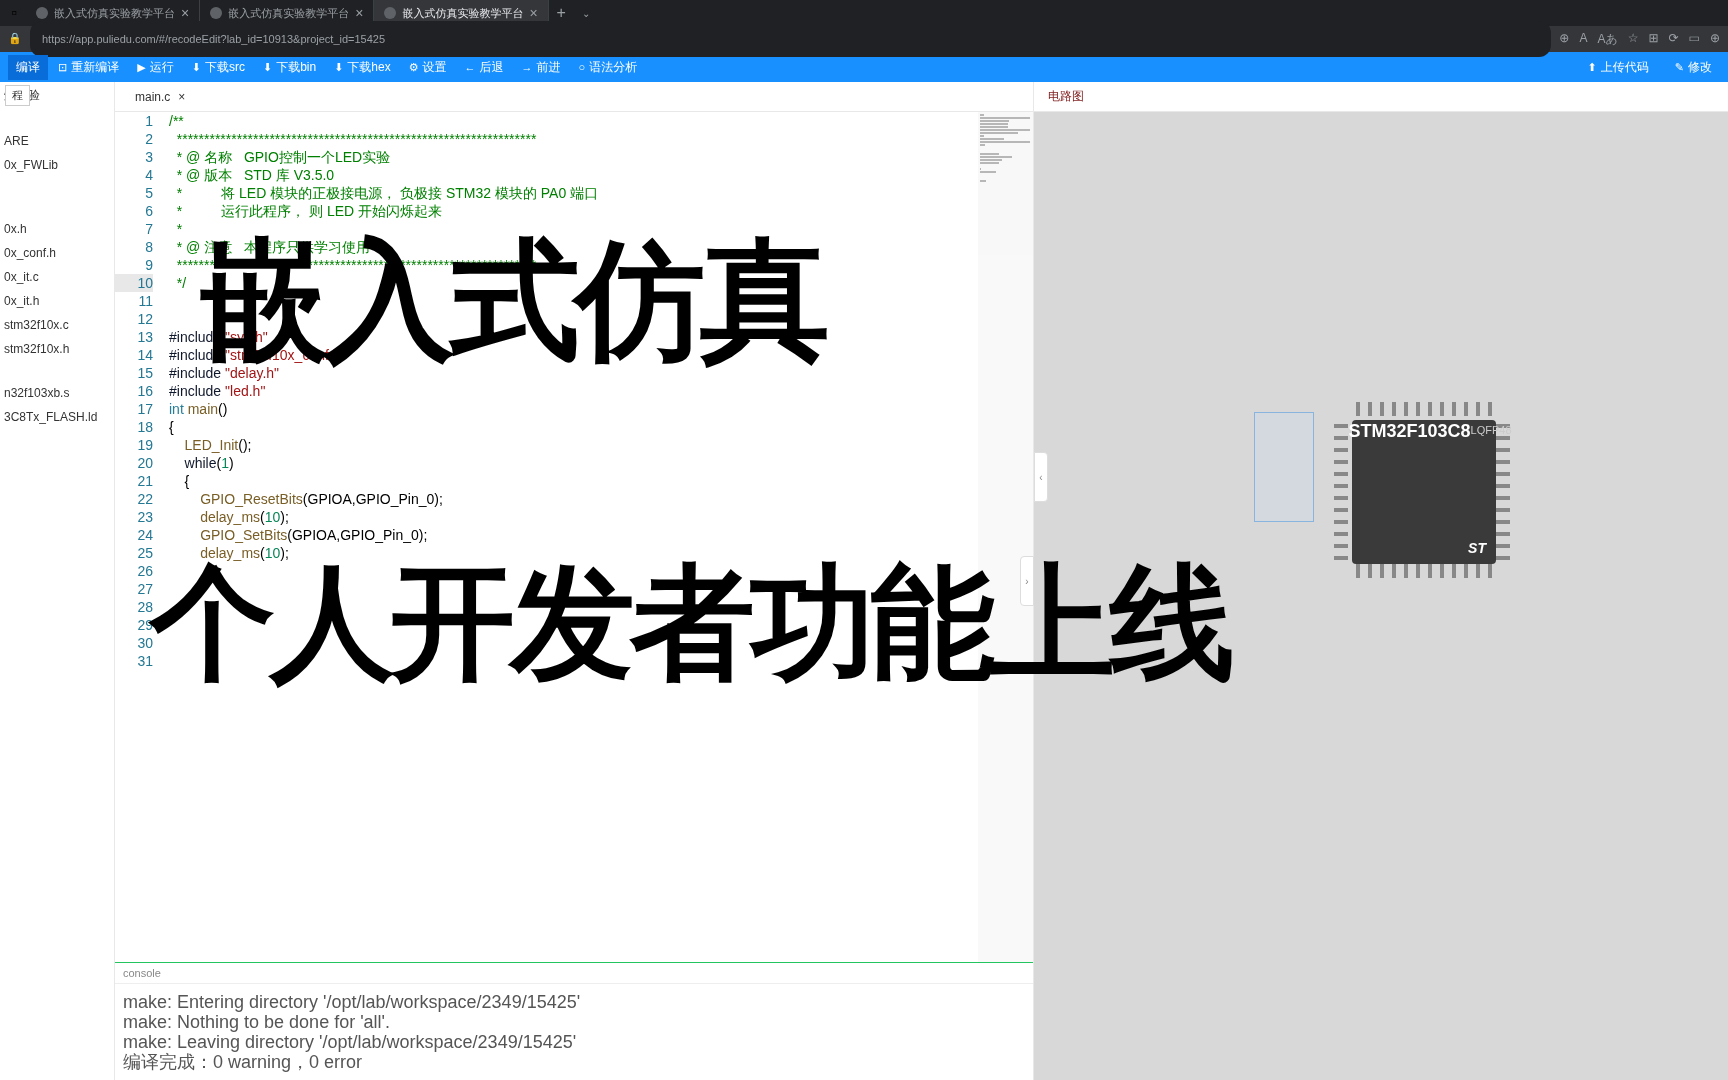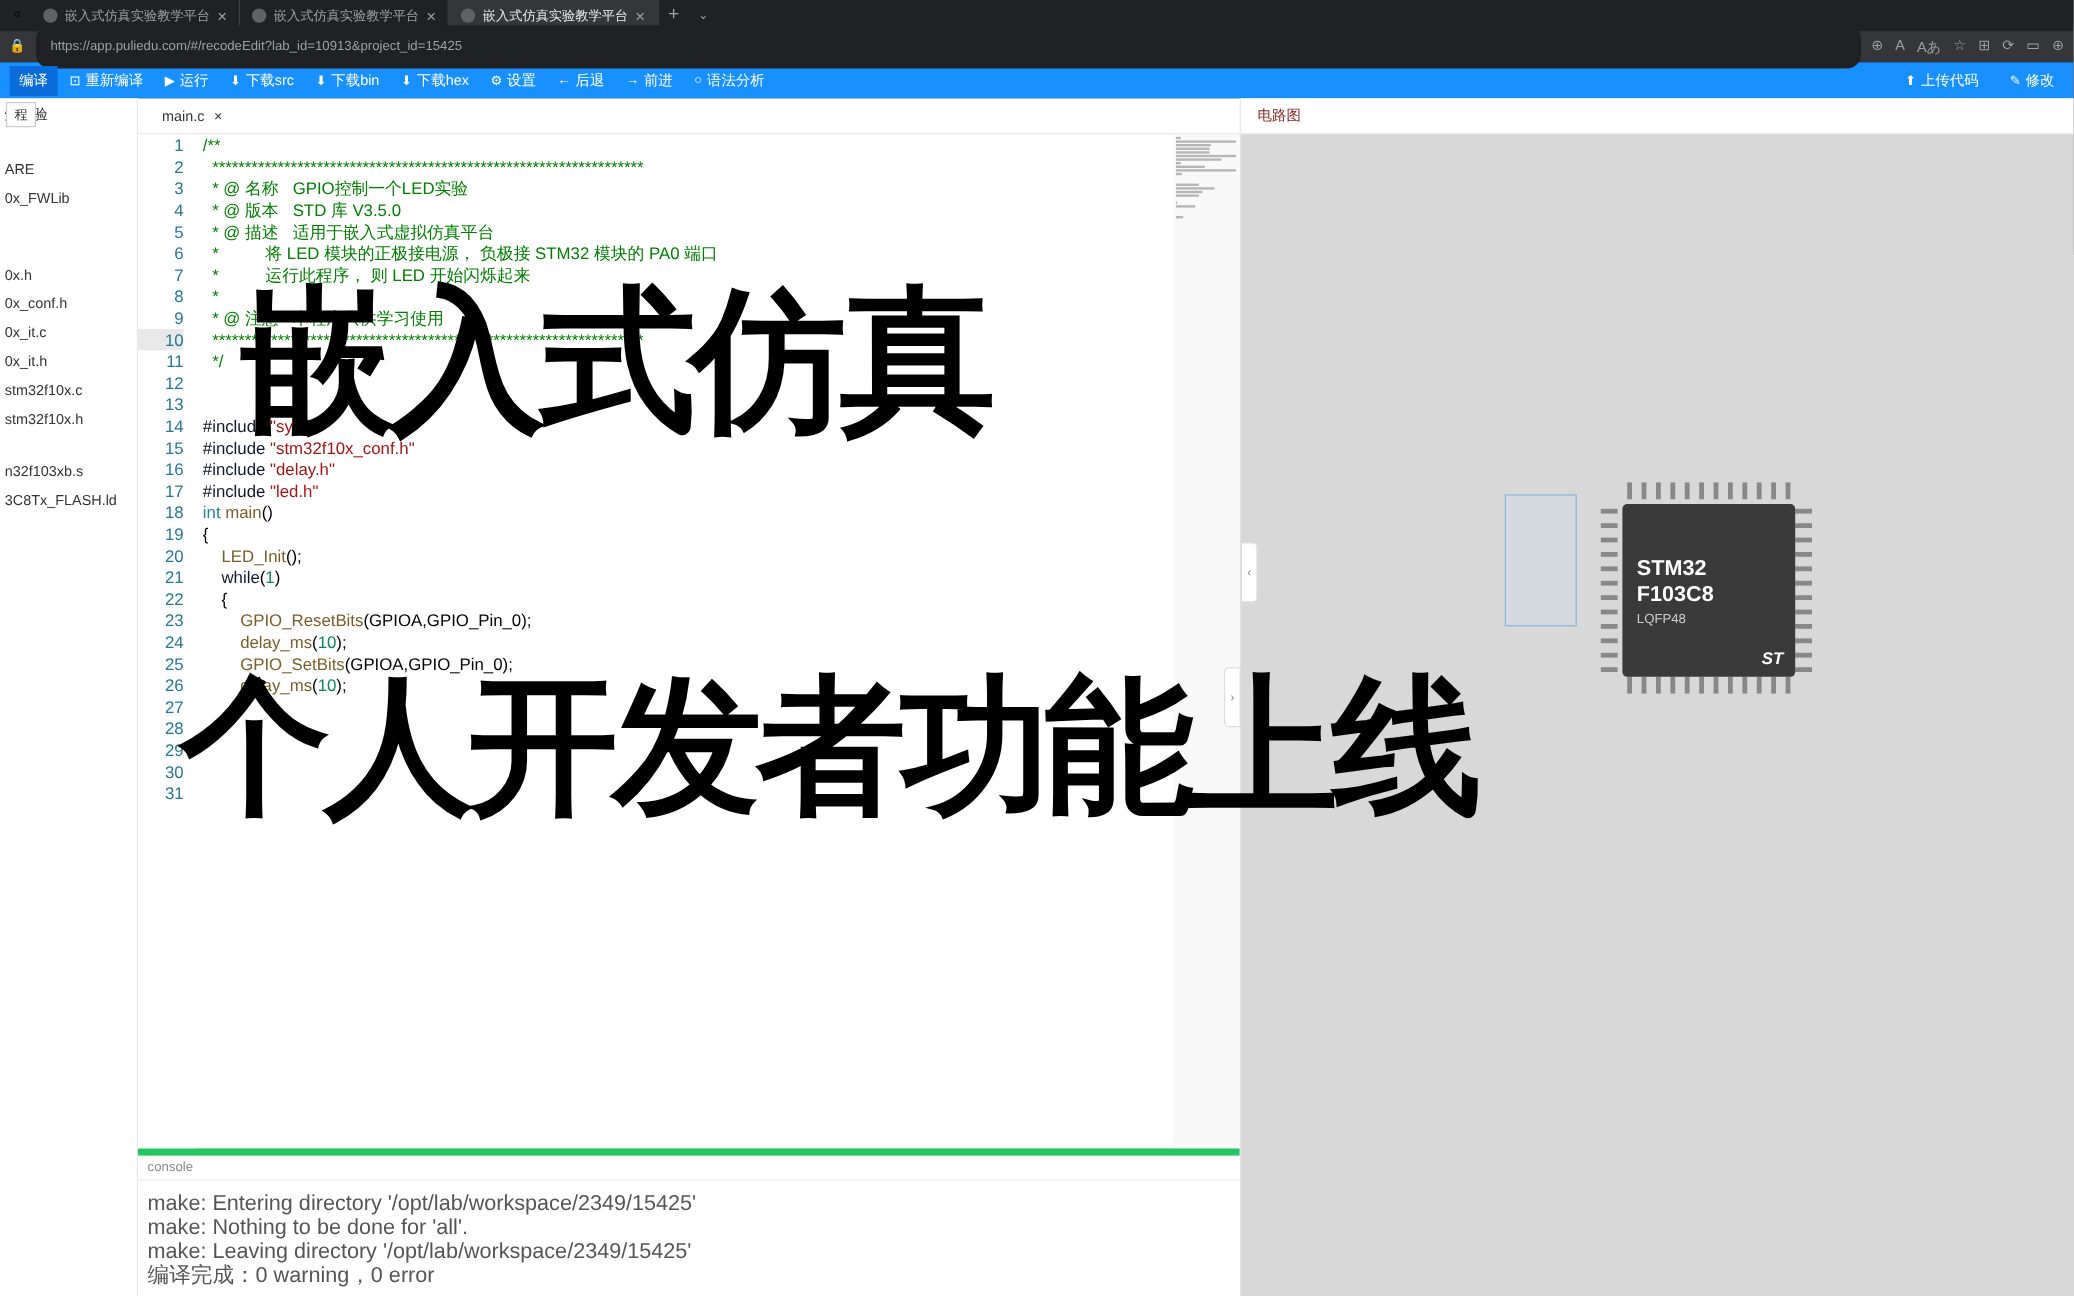--- a/index.html
+++ b/index.html
@@ -53,33 +53,33 @@
 .c-type { color: #267f99; }
 .c-func { color: #795e26; }
 .c-num { color: #098658; }
 
 .minimap { position: absolute; top: 0; right: 0; width: 55px; height: 100%; background: #f5f5f5; opacity: 0.6; }
 .minimap-content { padding: 2px; }
 .mm-line { height: 2px; margin-bottom: 1px; background: #888; }
 
 .collapse-handle { position: absolute; right: -1px; top: 50%; transform: translateY(-50%); width: 14px; height: 50px; background: #fff; border: 1px solid #ddd; border-radius: 4px 0 0 4px; display: flex; align-items: center; justify-content: center; font-size: 10px; color: #888; z-index: 5; }
 
-.console-panel { border-top: 6px solid #22c55e; background: #fff; }
+.console-panel { border-top: 1px solid #22c55e; background: #fff; }
 .console-header { padding: 4px 8px; font-size: 11px; color: #888; border-bottom: 1px solid #eee; }
 .console-body { padding: 8px; font-size: 18px; color: #555; font-family: Consolas, monospace; }
 .console-line { line-height: 20px; }
 
 .circuit-panel { width: 694px; background: #d8d8d8; display: flex; flex-direction: column; position: relative; }
 .circuit-header { height: 30px; background: #fff; border-bottom: 1px solid #e8e8e8; display: flex; align-items: center; padding-left: 14px; font-size: 12px; color: #7f1d1d; }
 .circuit-body { flex: 1; position: relative; background: #d8d8d8; }
 .expand-handle { position: absolute; left: 0; top: 340px; width: 14px; height: 50px; background: #fff; border: 1px solid #ddd; border-radius: 0 4px 4px 0; display: flex; align-items: center; justify-content: center; font-size: 10px; color: #888; }
 
 
 .chip { position: absolute; top: 290px; left: 300px; width: 180px; height: 180px; }
-.chip-body { position: absolute; top: 18px; left: 18px; width: 144px; height: 144px; background: #3a3a3a; border-radius: 4px; display: flex; flex-direction: column; justify-content: center; padding-left: 12px; }
+.chip-body { position: absolute; top: 18px; left: 18px; width: 144px; height: 144px; background: #3a3a3a; border-radius: 4px; display: flex; flex-direction: row; justify-content: center; padding-left: 12px; }
 .chip-text { color: #fff; font-size: 18px; font-weight: bold; line-height: 22px; }
 .chip-text-sm { color: #ccc; font-size: 11px; margin-top: 4px; }
 .chip-logo { position: absolute; bottom: 8px; right: 10px; color: #fff; font-size: 14px; font-style: italic; font-weight: bold; }
 .chip-pins { position: absolute; }
 .chip-pins.top, .chip-pins.bottom { left: 18px; right: 18px; height: 18px; display: flex; justify-content: space-around; }
 .chip-pins.top { top: 0; }
 .chip-pins.bottom { bottom: 0; }
 .chip-pins.left, .chip-pins.right { top: 18px; bottom: 18px; width: 18px; display: flex; flex-direction: column; justify-content: space-around; }
 .chip-pins.left { left: 0; }
 .chip-pins.right { right: 0; }
@@ -252,21 +252,20 @@
           <div class="gutter-line">28</div>
           <div class="gutter-line">29</div>
           <div class="gutter-line">30</div>
           <div class="gutter-line">31</div>
         </div>
       <div class="code-content" id="code-content">
           <div class="code-line"><span class="c-comment">/**</span></div>
           <div class="code-line"><span class="c-comment">  ******************************************************************</span></div>
           <div class="code-line"><span class="c-comment">  * @ 名称   GPIO控制一个LED实验</span></div>
           <div class="code-line"><span class="c-comment">  * @ 版本   STD 库 V3.5.0</span></div>
-          <div class="code-line"><span class="c-comment">  * @ 描述   适用于嵌入式虚拟仿真平台</span></div>
           <div class="code-line"><span class="c-comment">  *          将 LED 模块的正极接电源， 负极接 STM32 模块的 PA0 端口</span></div>
           <div class="code-line"><span class="c-comment">  *          运行此程序， 则 LED 开始闪烁起来</span></div>
           <div class="code-line"><span class="c-comment">  *</span></div>
           <div class="code-line"><span class="c-comment">  * @ 注意   本程序只供学习使用</span></div>
           <div class="code-line"><span class="c-comment">  ******************************************************************</span></div>
           <div class="code-line"><span class="c-comment">  */</span></div>
           <div class="code-line"></div>
           <div class="code-line"></div>
           <div class="code-line"><span class="c-keyword">#include</span> <span class="c-string">"sys.h"</span></div>
           <div class="code-line"><span class="c-keyword">#include</span> <span class="c-string">"stm32f10x_conf.h"</span></div>

